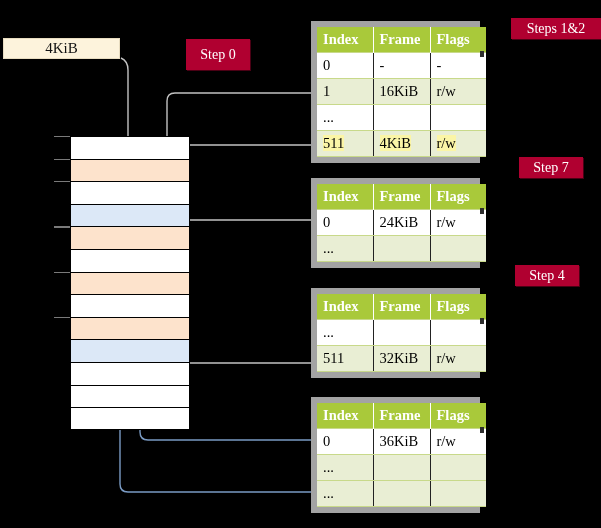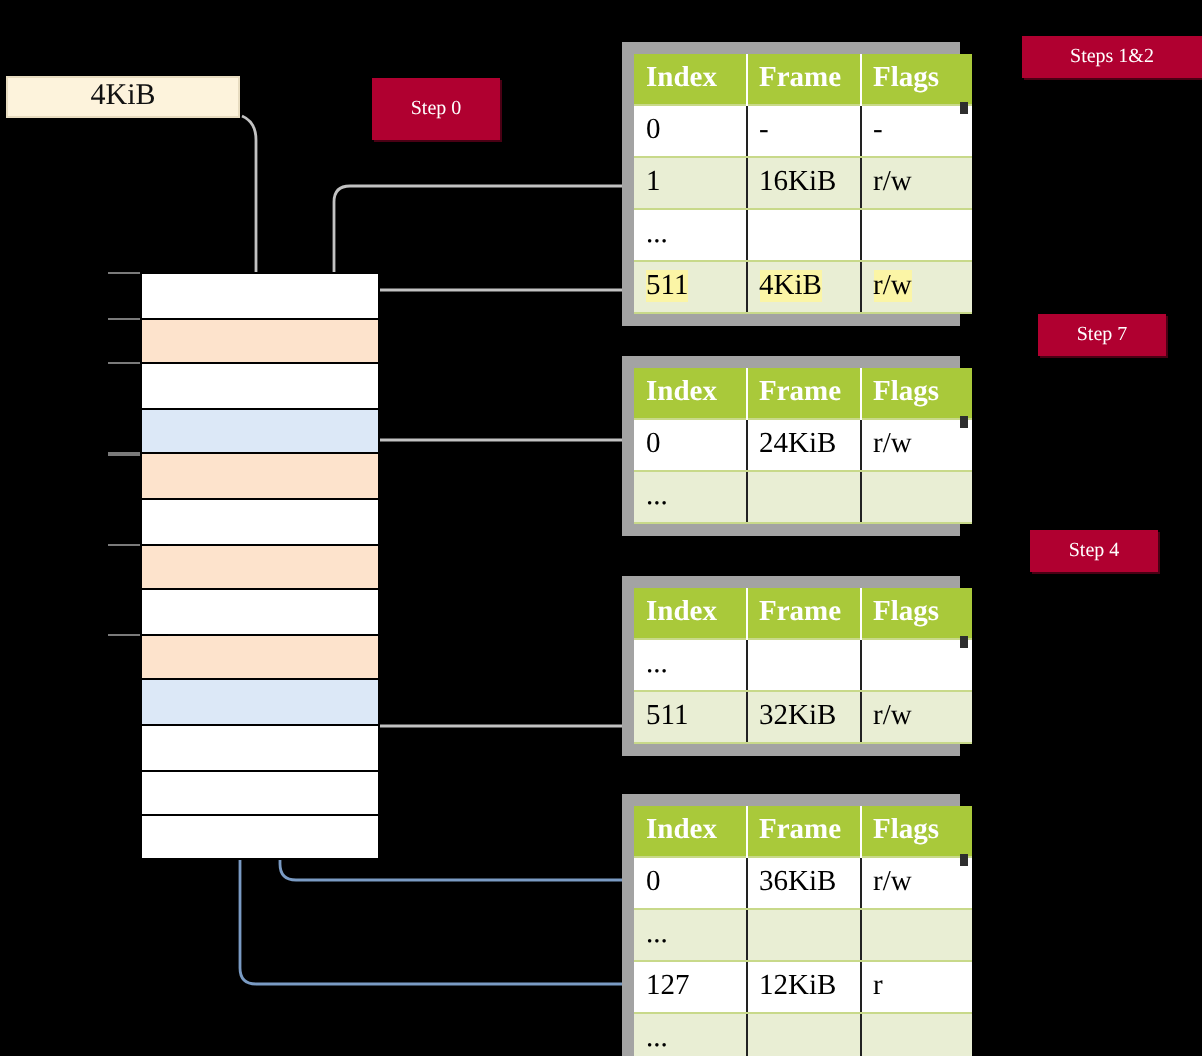--- a/index.html
+++ b/index.html
@@ -7,21 +7,21 @@
        font-family:"Liberation Serif",serif;color:#000;}
 
   .canvas{position:absolute;left:0;top:0;width:601px;height:528px;}
 
   
   .sizelabel{position:absolute;background:#fdf3dc;border:1px solid #e8dcc0;
     display:flex;align-items:center;justify-content:center;
     font-size:15px;color:#111;box-sizing:border-box;}
 
   
-  .badge{position:absolute;background:#b00030;color:#fff;font-size:10px;
+  .badge{position:absolute;background:#b00030;color:#fff;font-size:14px;
     display:flex;align-items:center;justify-content:center;
     box-shadow:1px 1px 0 #4a0014;box-sizing:border-box;padding:0 7px;
     white-space:nowrap;}
 
   
   .memcol{position:absolute;box-sizing:border-box;}
   .memrow{position:absolute;left:0;box-sizing:border-box;
     border-top:1.3px solid #000;border-left:1.3px solid #000;
     border-right:1.3px solid #000;}
   .memrow.last{border-bottom:1.3px solid #000;}
@@ -236,25 +236,20 @@
           <tr class="plain">
             <td>0</td>
             <td>36KiB</td>
             <td>r/w</td>
           </tr>
           <tr class="alt">
             <td>...</td>
             <td></td>
             <td></td>
           </tr>
-          <tr class="plain">
-            <td>127</td>
-            <td>12KiB</td>
-            <td>r</td>
-          </tr>
           <tr class="alt">
             <td>...</td>
             <td></td>
             <td></td>
           </tr>
         </tbody>
       </table>
     </div>
   </div>
 

